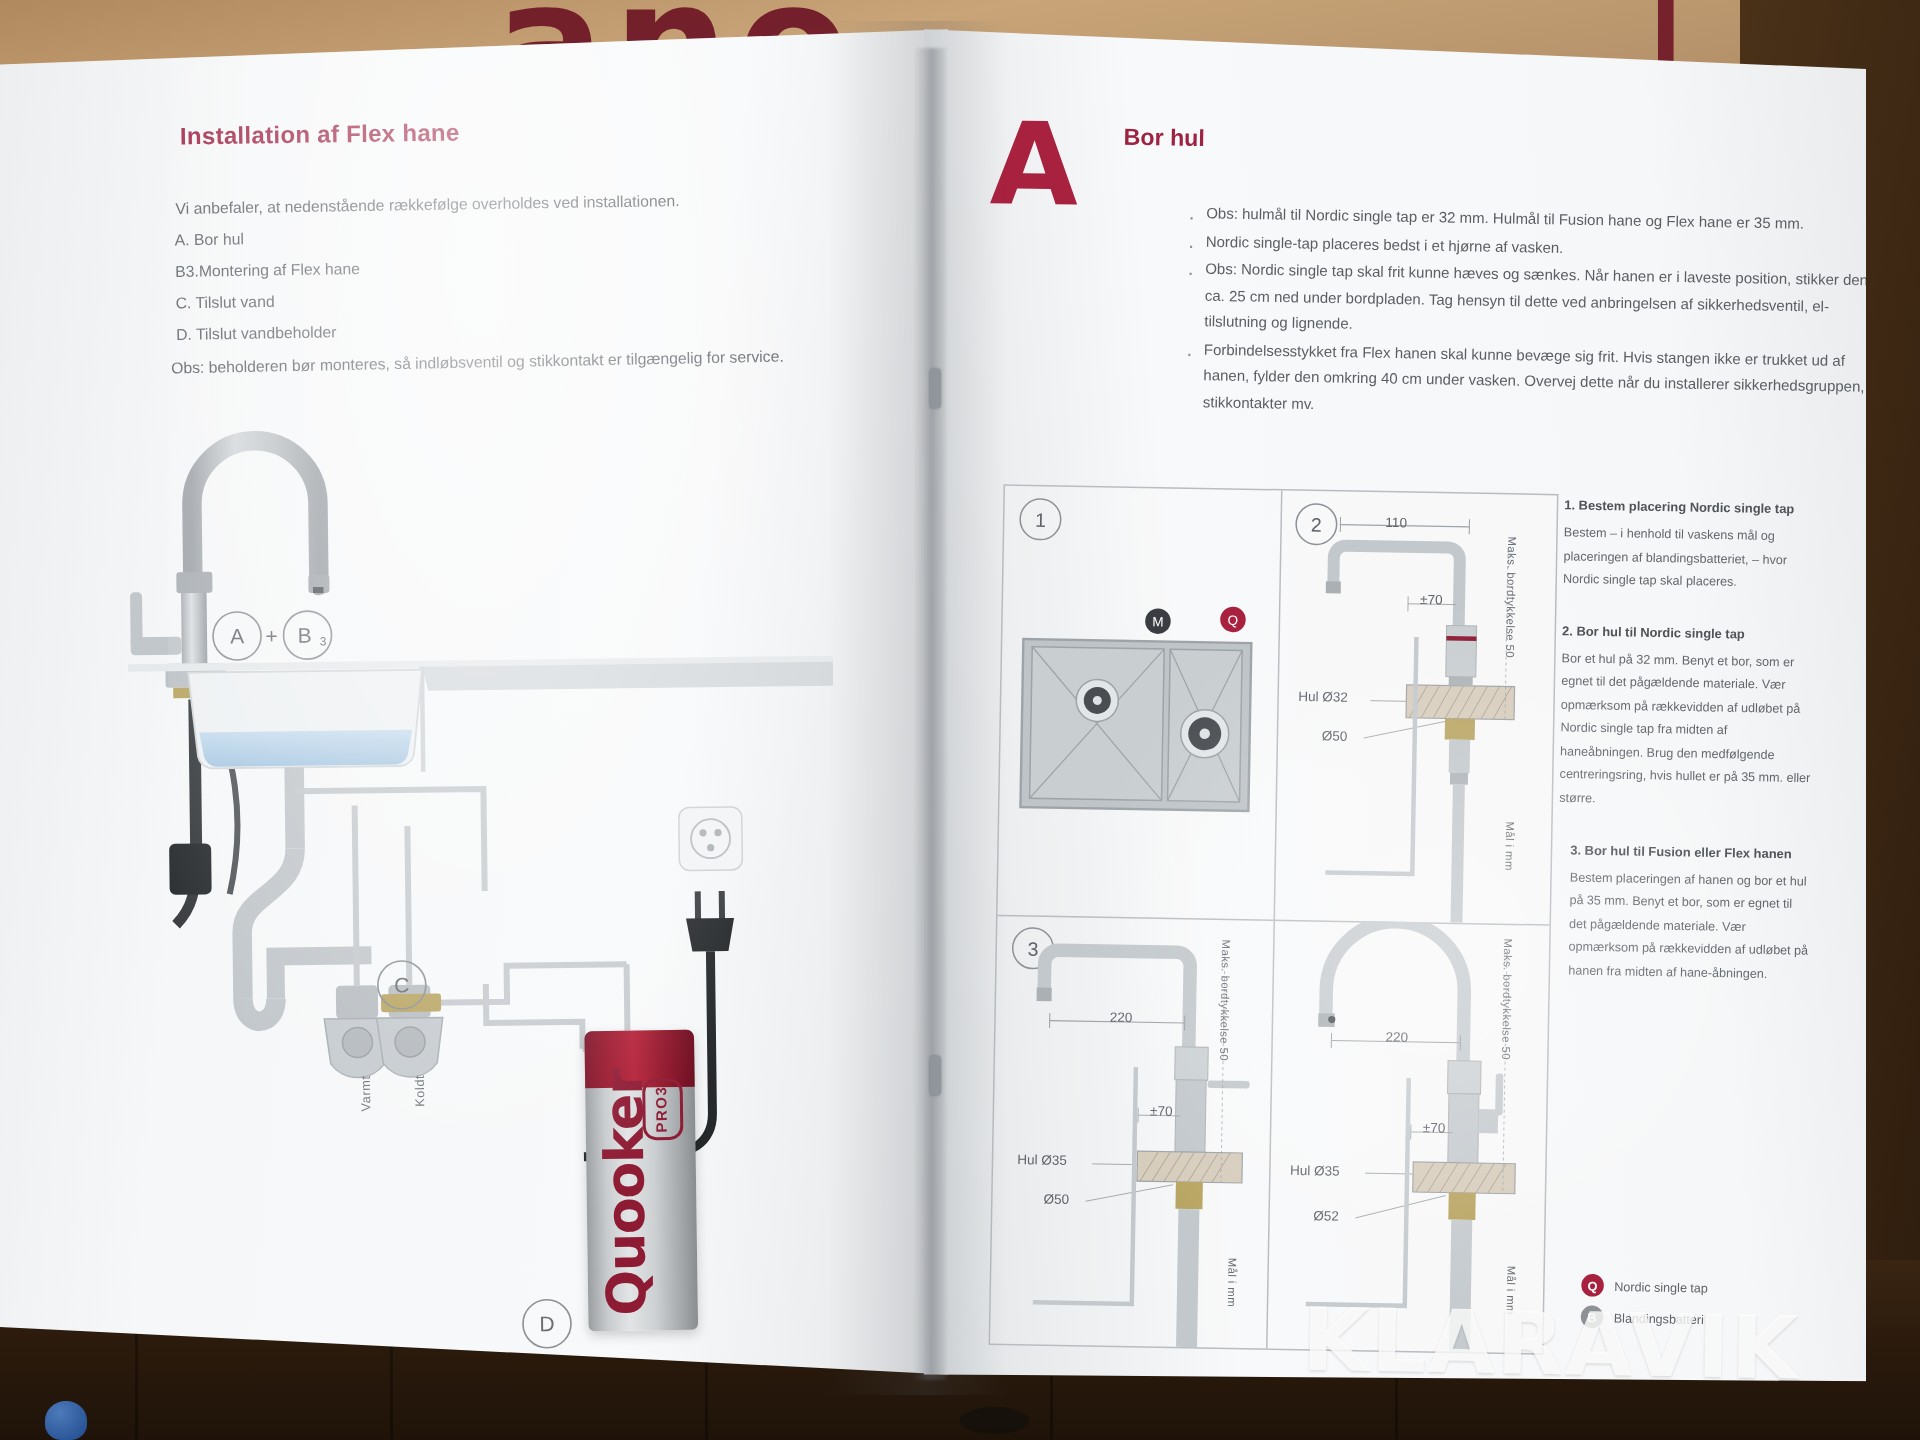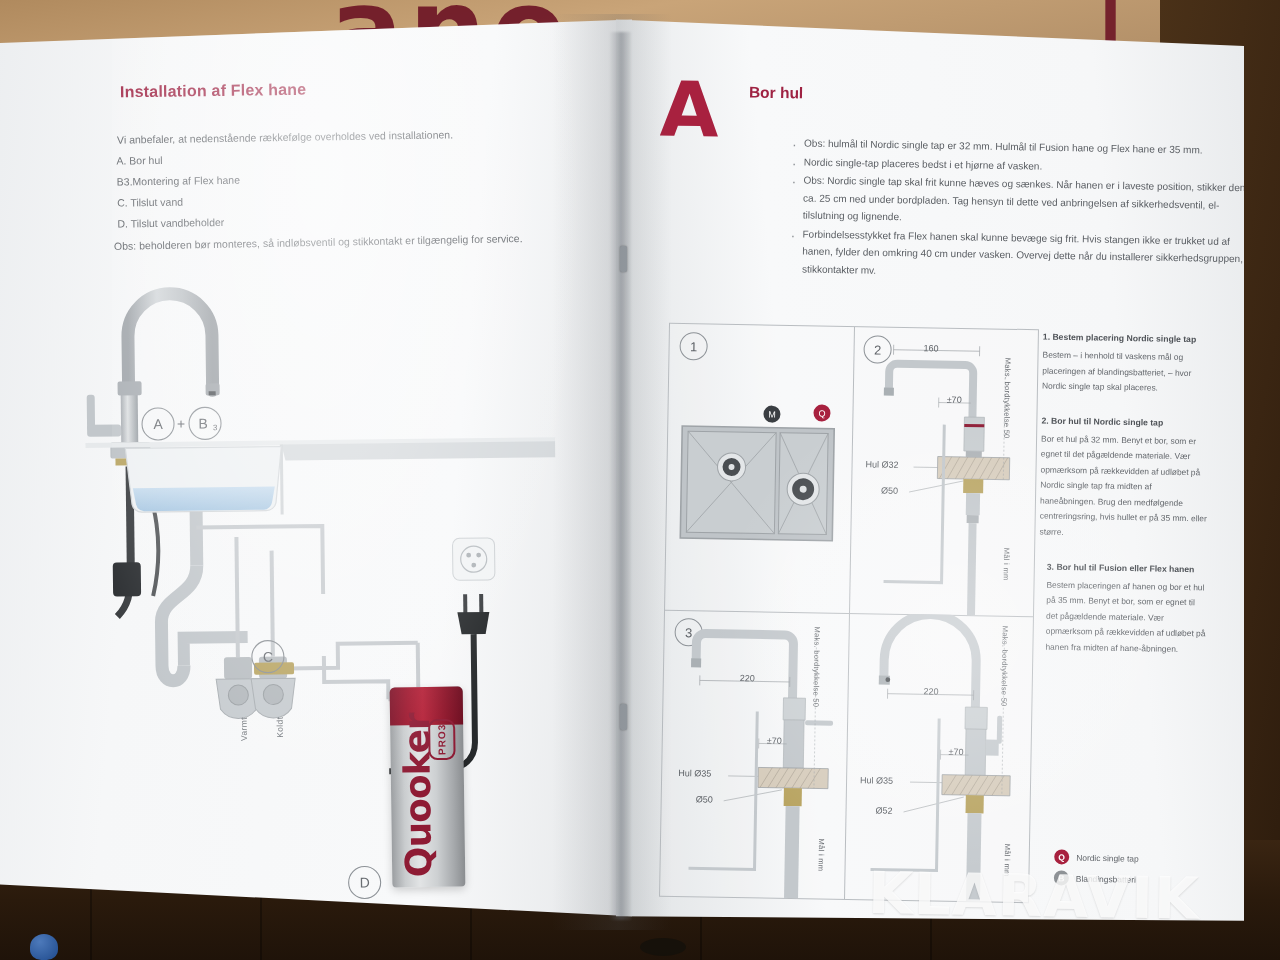--- a/index.html
+++ b/index.html
@@ -354,21 +354,21 @@
               <path d="M86 74 L118 74" stroke="#9ea3a7" stroke-width=".6"></path>
               <path d="M86 69 L86 79" stroke="#9ea3a7" stroke-width=".6"></path>
 
               <path d="M62 139 L86 139" stroke="#9ea3a7" stroke-width=".6"></path>
               <path d="M58 164 L112 152" stroke="#9ea3a7" stroke-width=".6"></path>
 
               <path d="M152 36 L152 150" stroke="#9ea3a7" stroke-width=".5" stroke-dasharray="2 2"></path>
 
               <path d="M34 254 L92 254 L92 96" stroke="#c3c8cc" stroke-width="3" fill="none"></path>
             </svg>
-            <div class="dim-txt" style="left:70px;top:15px">160</div>
+            <div class="dim-txt" style="left:70px;top:15px">110</div>
             <div class="dim-txt" style="left:94px;top:66px">±70</div>
             <div class="dim-txt" style="left:14px;top:132px">Hul Ø32</div>
             <div class="dim-txt" style="left:30px;top:158px">Ø50</div>
             <div class="dim-vert" style="left:150px;top:28px">Maks. bordtykkelse 50</div>
             <div class="dim-vert" style="left:152px;top:218px">Mål i mm</div>
           </div>
 
           <div class="cell c3">
             <div class="cellnum">3</div>
             <svg width="184" height="286" viewBox="0 0 184 286" style="position:absolute;left:0;top:0">

